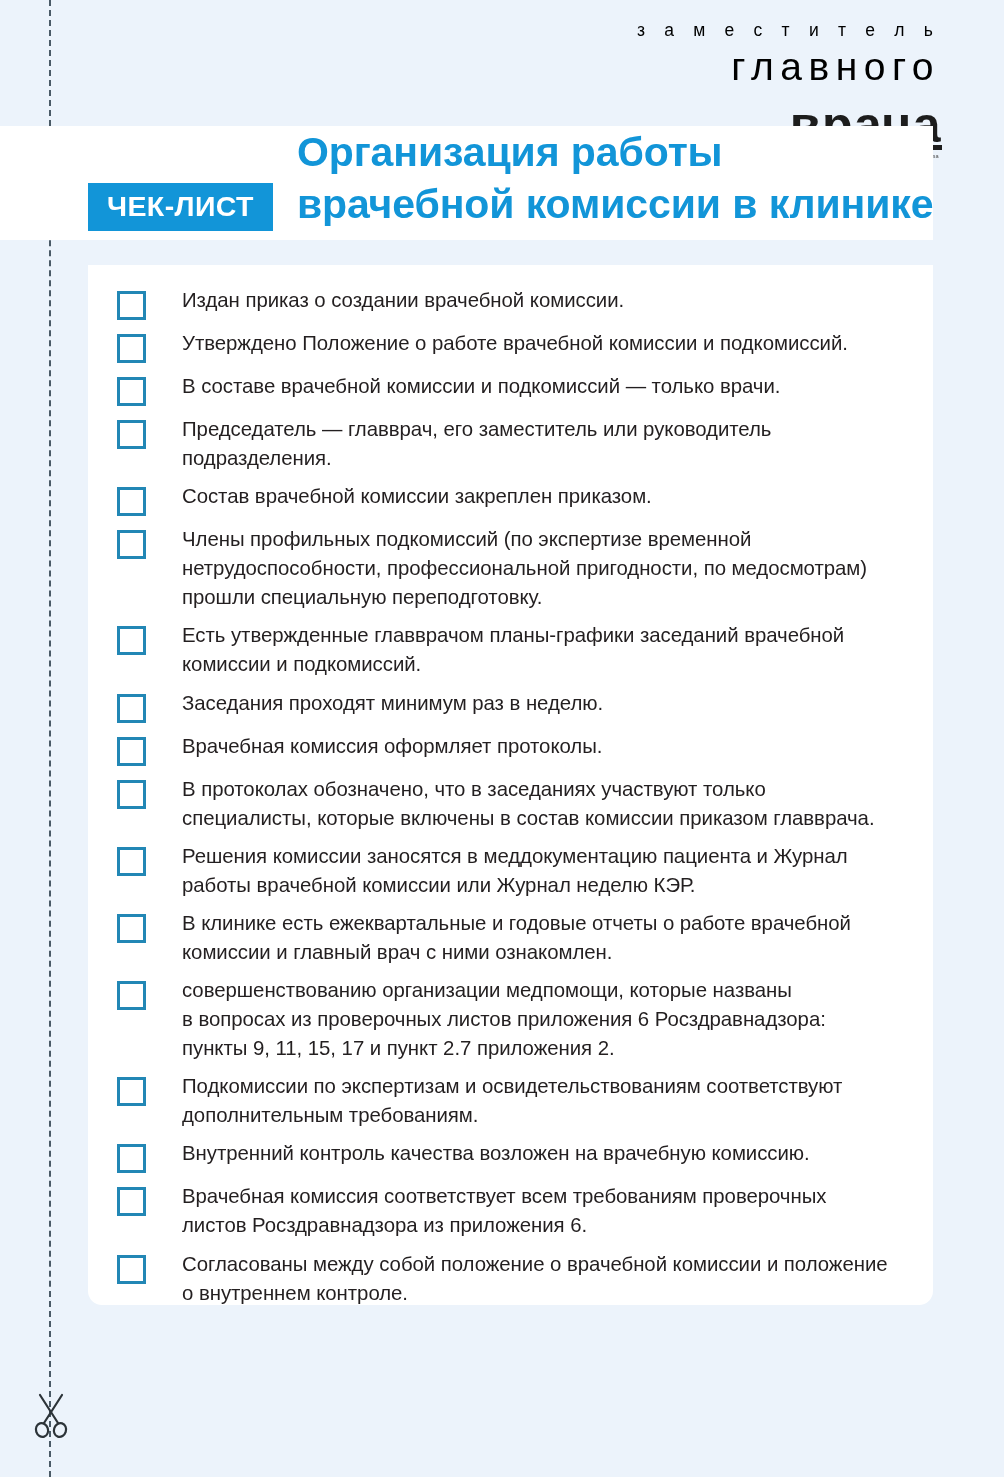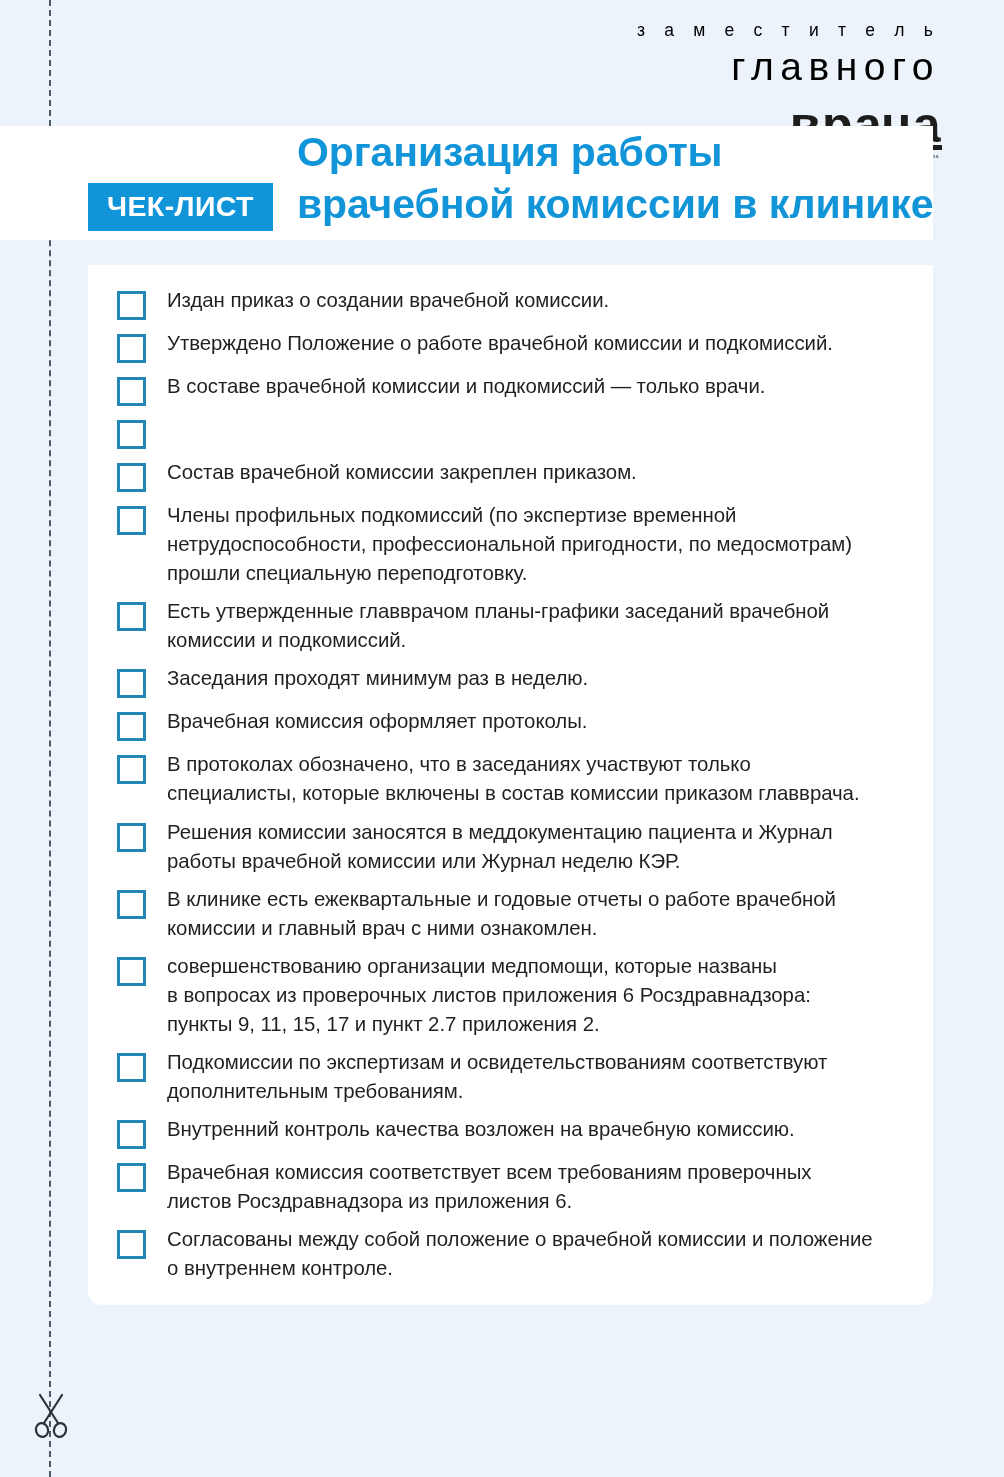--- a/index.html
+++ b/index.html
@@ -127,20 +127,21 @@
     position: absolute;
     left: 29px;
     top: 21px;
     right: 22px;
   }
 
   .item {
     display: flex;
     align-items: flex-start;
     margin-bottom: 9px;
+    gap: 15px;
   }
   .item:last-child { margin-bottom: 0; }
 
   .checkbox {
     flex: none;
     width: 23px;
     height: 23px;
     border: 3px solid #2287b5;
     background: #ffffff;
     margin-top: 5px;
@@ -202,20 +203,24 @@
         </div>
       </div>
       <div class="item">
         <div class="checkbox"></div>
         <div class="item-text">
           <span class="ln">В составе врачебной комиссии и подкомиссий — только врачи.</span>
         </div>
       </div>
       <div class="item">
         <div class="checkbox"></div>
+        <div class="item-text">
+          <span class="ln">Председатель — главврач, его заместитель или руководитель</span>
+          <span class="ln">подразделения.</span>
+        </div>
       </div>
       <div class="item">
         <div class="checkbox"></div>
         <div class="item-text">
           <span class="ln">Состав врачебной комиссии закреплен приказом.</span>
         </div>
       </div>
       <div class="item">
         <div class="checkbox"></div>
         <div class="item-text">

